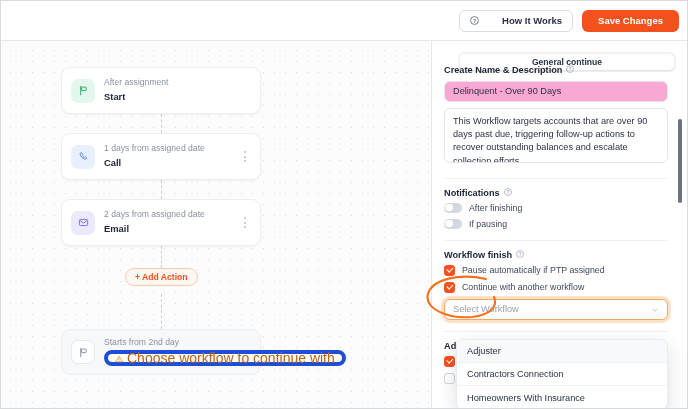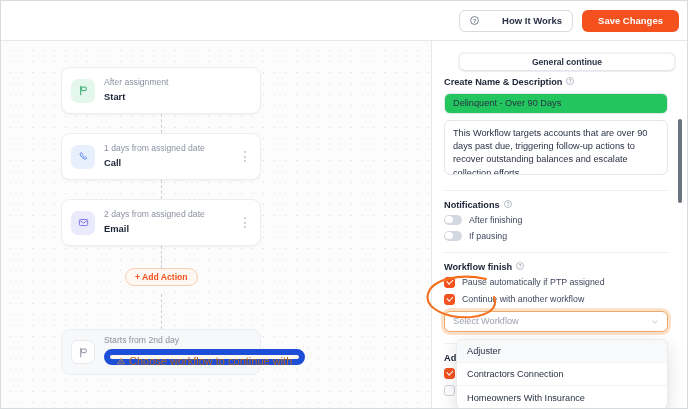--- a/index.html
+++ b/index.html
@@ -115,26 +115,26 @@
     position: absolute; left: 124px; top: 227px;
     height: 18px; padding: 0 9px;
     background: #fff7f2;
     border: 1px solid #f9cdb2;
     border-radius: 9px;
     display: flex; align-items: center; gap: 3px;
     font-size: 8.6px; font-weight: 700; color: #f4511e;
     cursor: pointer; white-space: nowrap;
   }
   .warn-pill {
-    display: inline-flex; align-items: flex-start; gap: 4px;
+    display: inline-flex; align-items: center; gap: 4px;
     height: 16px; padding: 0 7px; margin-top: 2px;
     background: #fffaf0;
-    border: 6px solid #1d4ed8;
+    border: 4px solid #1d4ed8;
     border-radius: 8px;
-    font-size: 11px; color: #b5651d; white-space: nowrap;
+    font-size: 14px; color: #b5651d; white-space: nowrap;
   }
 
   
   #panel {
     position: absolute; left: 430px; top: 40px;
     width: 256px; height: 368px;
     background: #ffffff;
     border-left: 1px solid #e6e8ec;
     overflow: hidden;
   }
@@ -146,33 +146,33 @@
     display: flex; padding: 2px;
   }
   .tab {
     flex: 1 1 50%;
     display: flex; align-items: center; justify-content: center;
     font-size: 8.6px; font-weight: 700; color: #8b91a0;
     border-radius: 5px; cursor: pointer;
   }
   .tab.active { background: #ffffff; color: #2b3245; box-shadow: 0 1px 2px rgba(20,25,40,0.08); }
 
-  .panel-body { position: absolute; left: 0; top: 36px; width: 256px; height: 332px; padding: 0 12px; }
+  .panel-body { position: absolute; left: 0; top: 24px; width: 256px; height: 332px; padding: 0 12px; }
 
   .sec-head {
     display: flex; align-items: center; gap: 4px;
     font-size: 9.2px; font-weight: 700; color: #1d2435;
     margin-bottom: 5px;
   }
   .qmark { display: inline-block; }
 
   .field-input {
     width: 224px; height: 21px;
     border: 1px solid #e4e6eb; border-radius: 6px;
-    background: #22c55e;
+    background: #f9a8d4;
     padding: 0 8px;
     font-size: 9.2px; color: #2b3245;
     font-family: "Liberation Sans", sans-serif;
     outline: none;
   }
   .field-area {
     width: 224px; height: 55px; margin-top: 6px;
     border: 1px solid #e4e6eb; border-radius: 6px;
     background: #fff;
     padding: 6px 8px;

